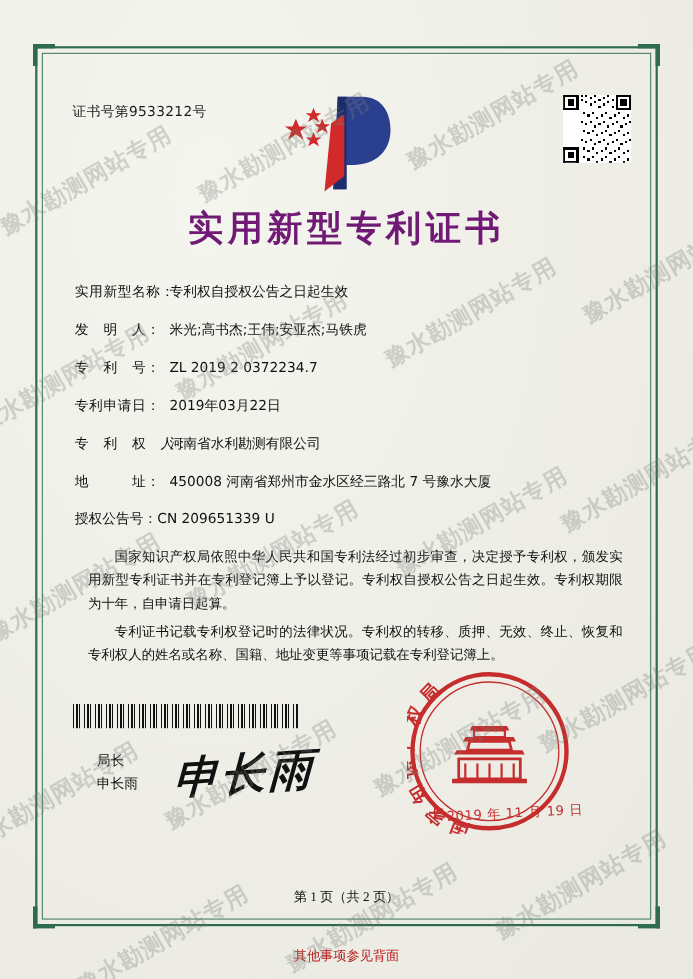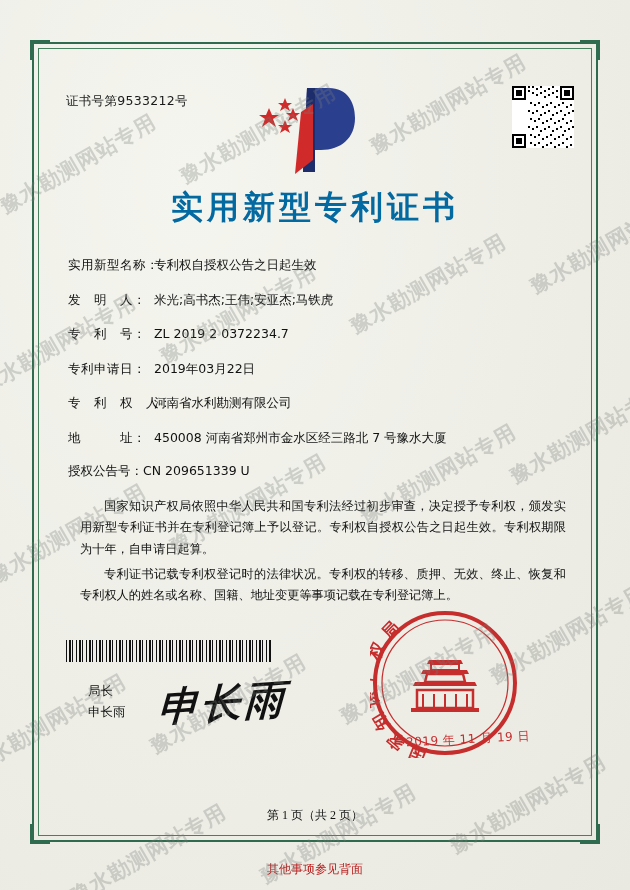--- a/index.html
+++ b/index.html
@@ -86,21 +86,21 @@
   }
   .title {
     position: absolute;
     top: 138px;
     left: 0;
     right: 0;
     text-align: center;
     font-size: 32px;
     font-weight: bold;
     letter-spacing: 4px;
-    color: #0369a1;
+    color: #701a75;
     font-family: "DejaVu Sans", "Liberation Sans", sans-serif;
   }
   .fields {
     position: absolute;
     top: 208px;
     left: 30px;
     right: 24px;
   }
   .field-row {
     display: flex;

